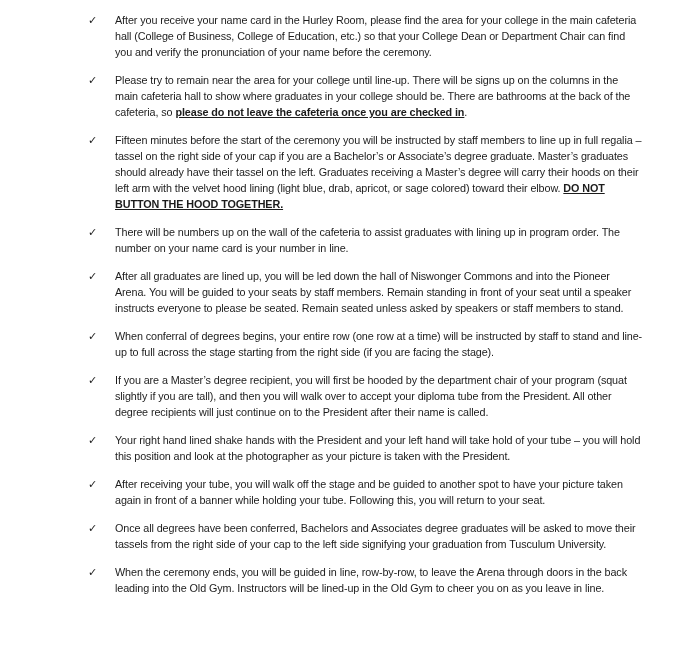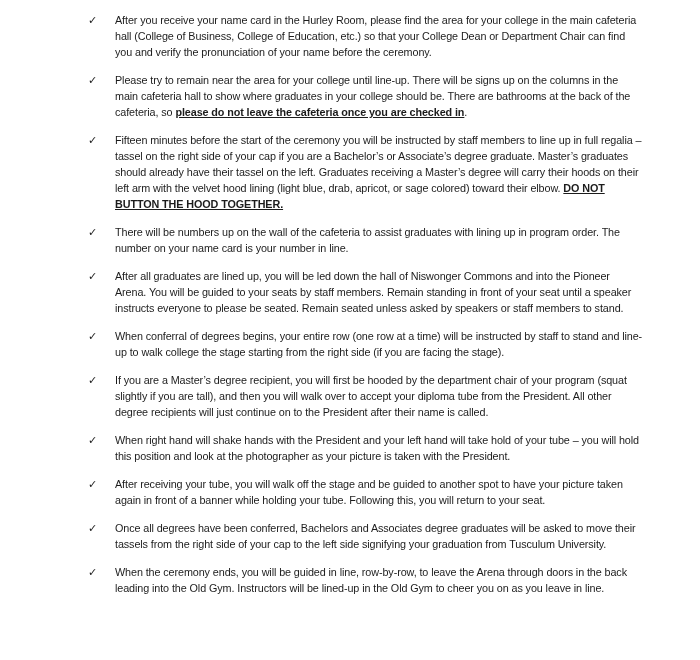--- a/index.html
+++ b/index.html
@@ -77,31 +77,31 @@
       <p class="text"><span>There will be numbers up on the wall of the cafeteria to assist graduates with lining up in program order. The number on your name card is your number in line.</span><span class="u"></span><span></span></p>
     </div>
 
     <div class="item">
       <span class="check">✓</span>
       <p class="text"><span>After all graduates are lined up, you will be led down the hall of Niswonger Commons and into the Pioneer Arena. You will be guided to your seats by staff members. Remain standing in front of your seat until a speaker instructs everyone to please be seated. Remain seated unless asked by speakers or staff members to stand.</span><span class="u"></span><span></span></p>
     </div>
 
     <div class="item">
       <span class="check">✓</span>
-      <p class="text"><span>When conferral of degrees begins, your entire row (one row at a time) will be instructed by staff to stand and line-up to walk college the stage starting from the right side (if you are facing the stage).</span><span class="u"></span><span></span></p>
+      <p class="text"><span>When conferral of degrees begins, your entire row (one row at a time) will be instructed by staff to stand and line-up to full across the stage starting from the right side (if you are facing the stage).</span><span class="u"></span><span></span></p>
     </div>
 
     <div class="item">
       <span class="check">✓</span>
       <p class="text"><span>If you are a Master’s degree recipient, you will first be hooded by the department chair of your program (squat slightly if you are tall), and then you will walk over to accept your diploma tube from the President. All other degree recipients will just continue on to the President after their name is called.</span><span class="u"></span><span></span></p>
     </div>
 
     <div class="item">
       <span class="check">✓</span>
-      <p class="text"><span>When right hand will shake hands with the President and your left hand will take hold of your tube – you will hold this position and look at the photographer as your picture is taken with the President.</span><span class="u"></span><span></span></p>
+      <p class="text"><span>Your right hand lined shake hands with the President and your left hand will take hold of your tube – you will hold this position and look at the photographer as your picture is taken with the President.</span><span class="u"></span><span></span></p>
     </div>
 
     <div class="item">
       <span class="check">✓</span>
       <p class="text"><span>After receiving your tube, you will walk off the stage and be guided to another spot to have your picture taken again in front of a banner while holding your tube. Following this, you will return to your seat.</span><span class="u"></span><span></span></p>
     </div>
 
     <div class="item">
       <span class="check">✓</span>
       <p class="text"><span>Once all degrees have been conferred, Bachelors and Associates degree graduates will be asked to move their tassels from the right side of your cap to the left side signifying your graduation from Tusculum University.</span><span class="u"></span><span></span></p>

